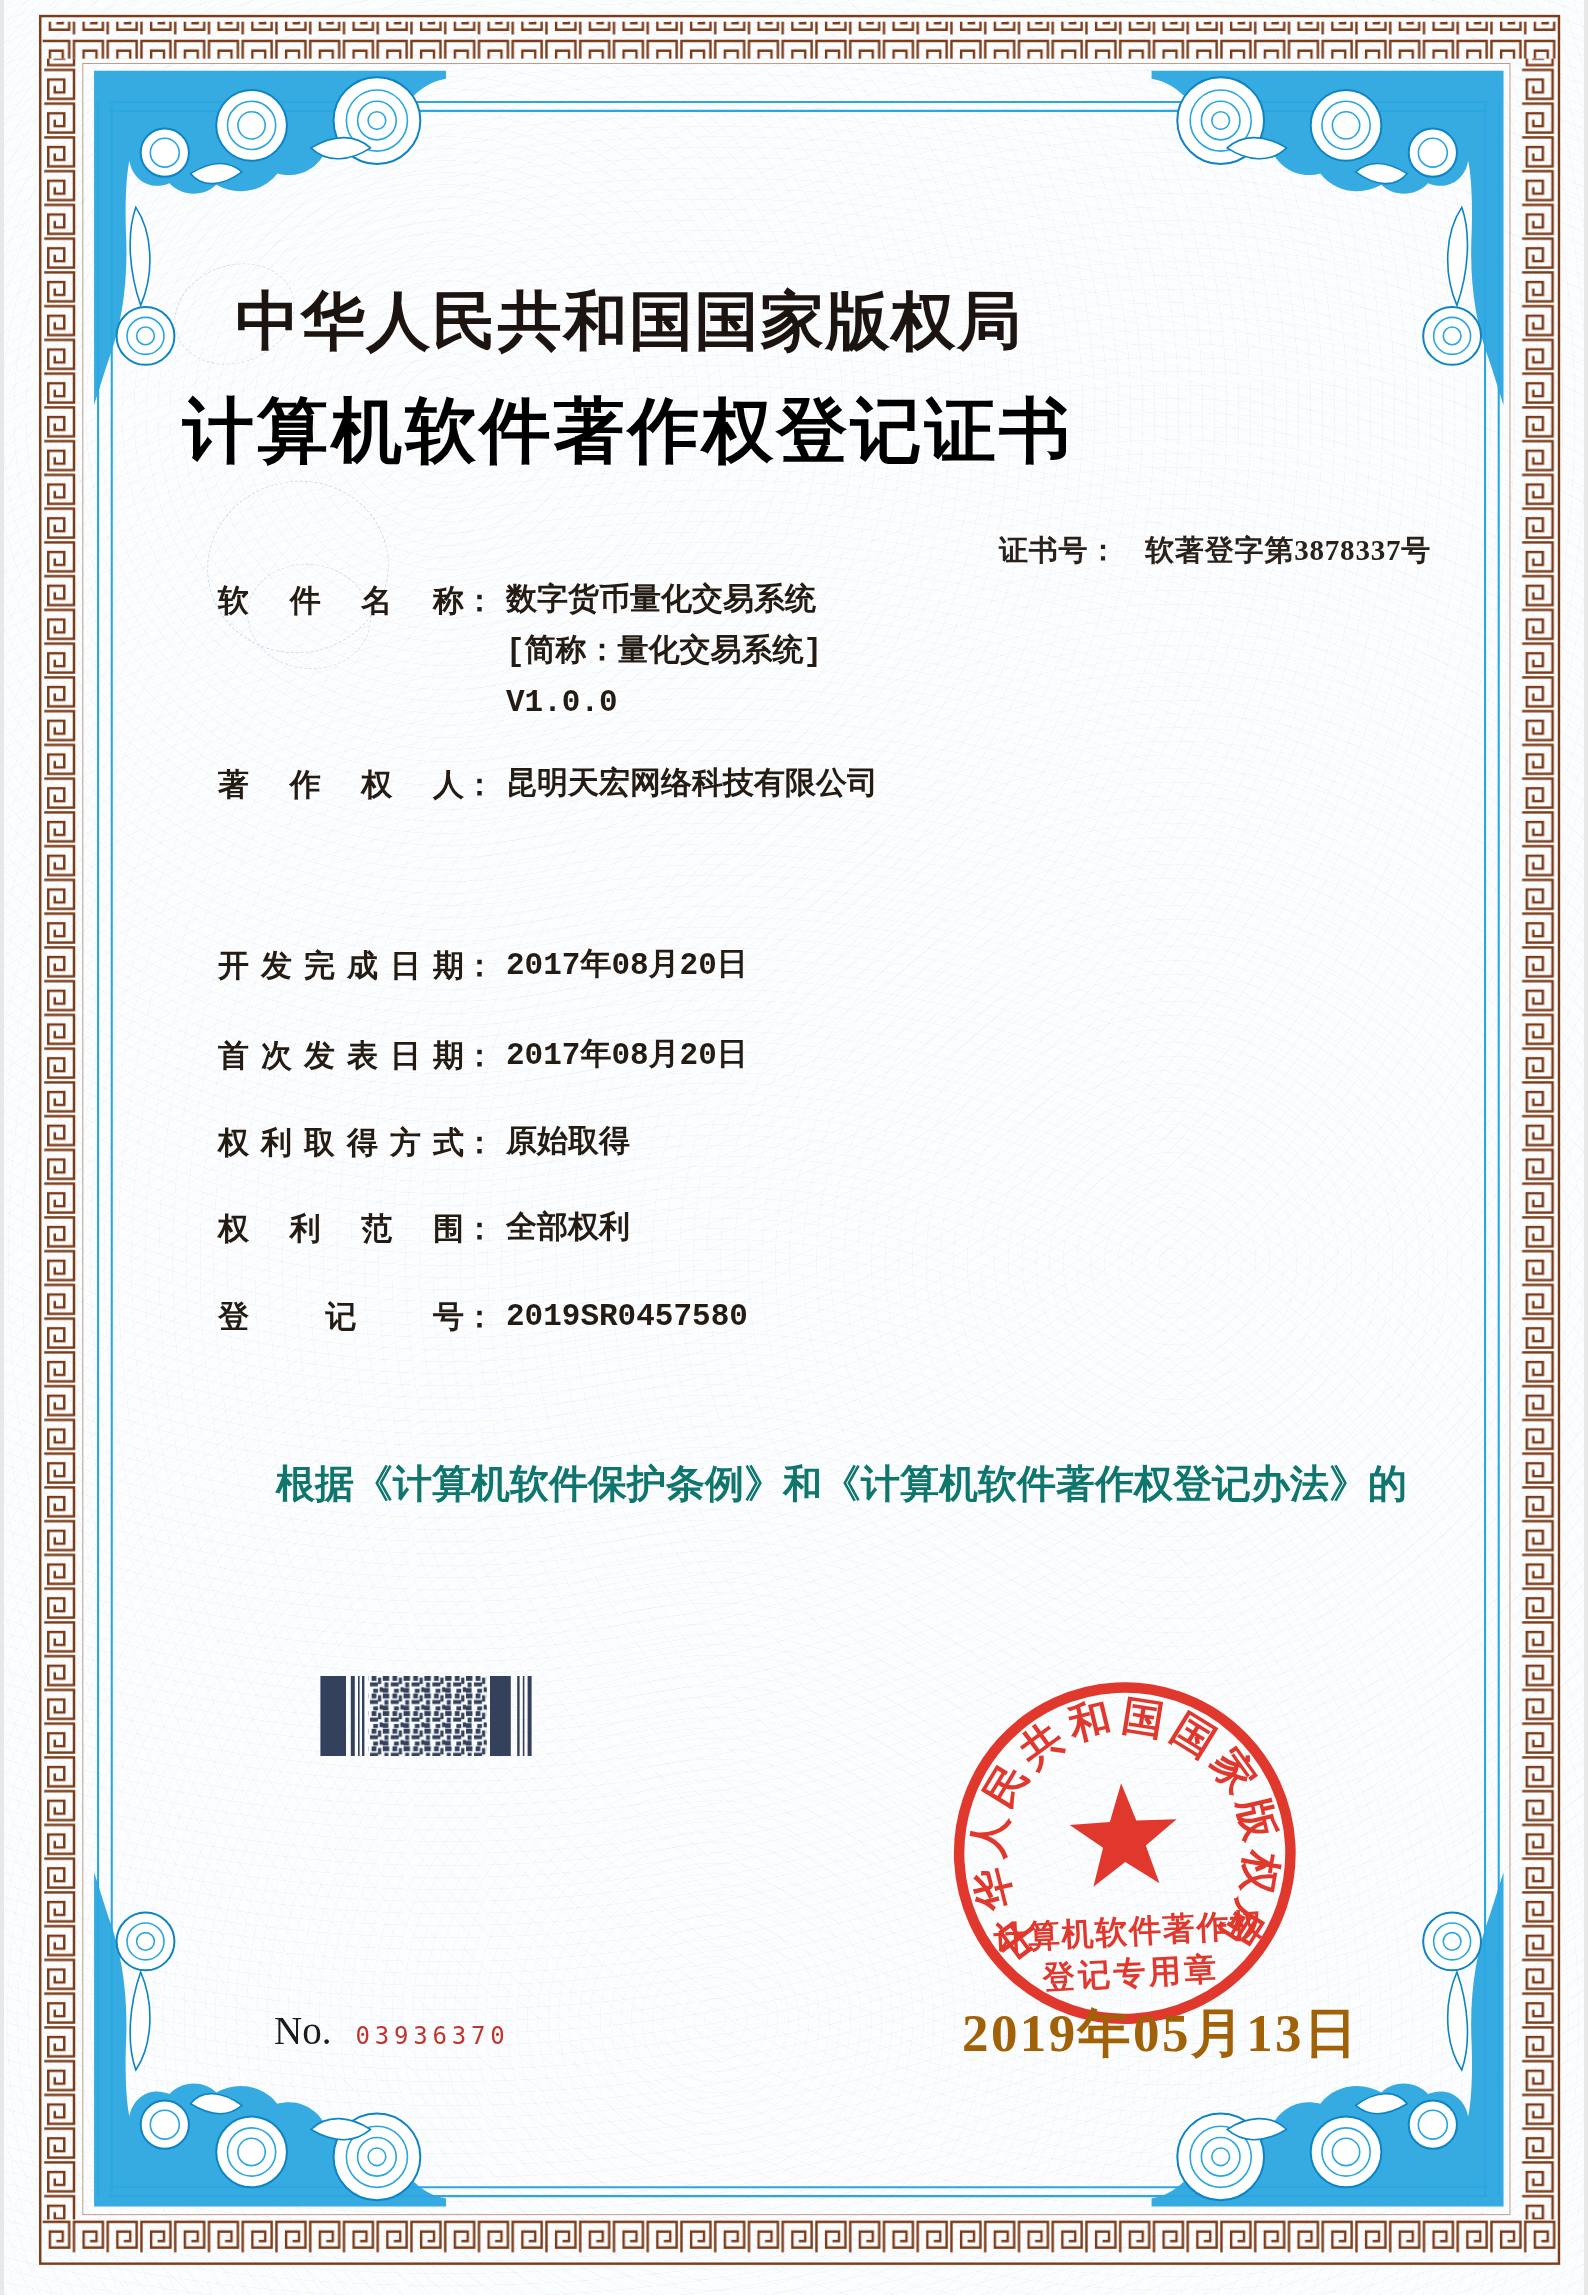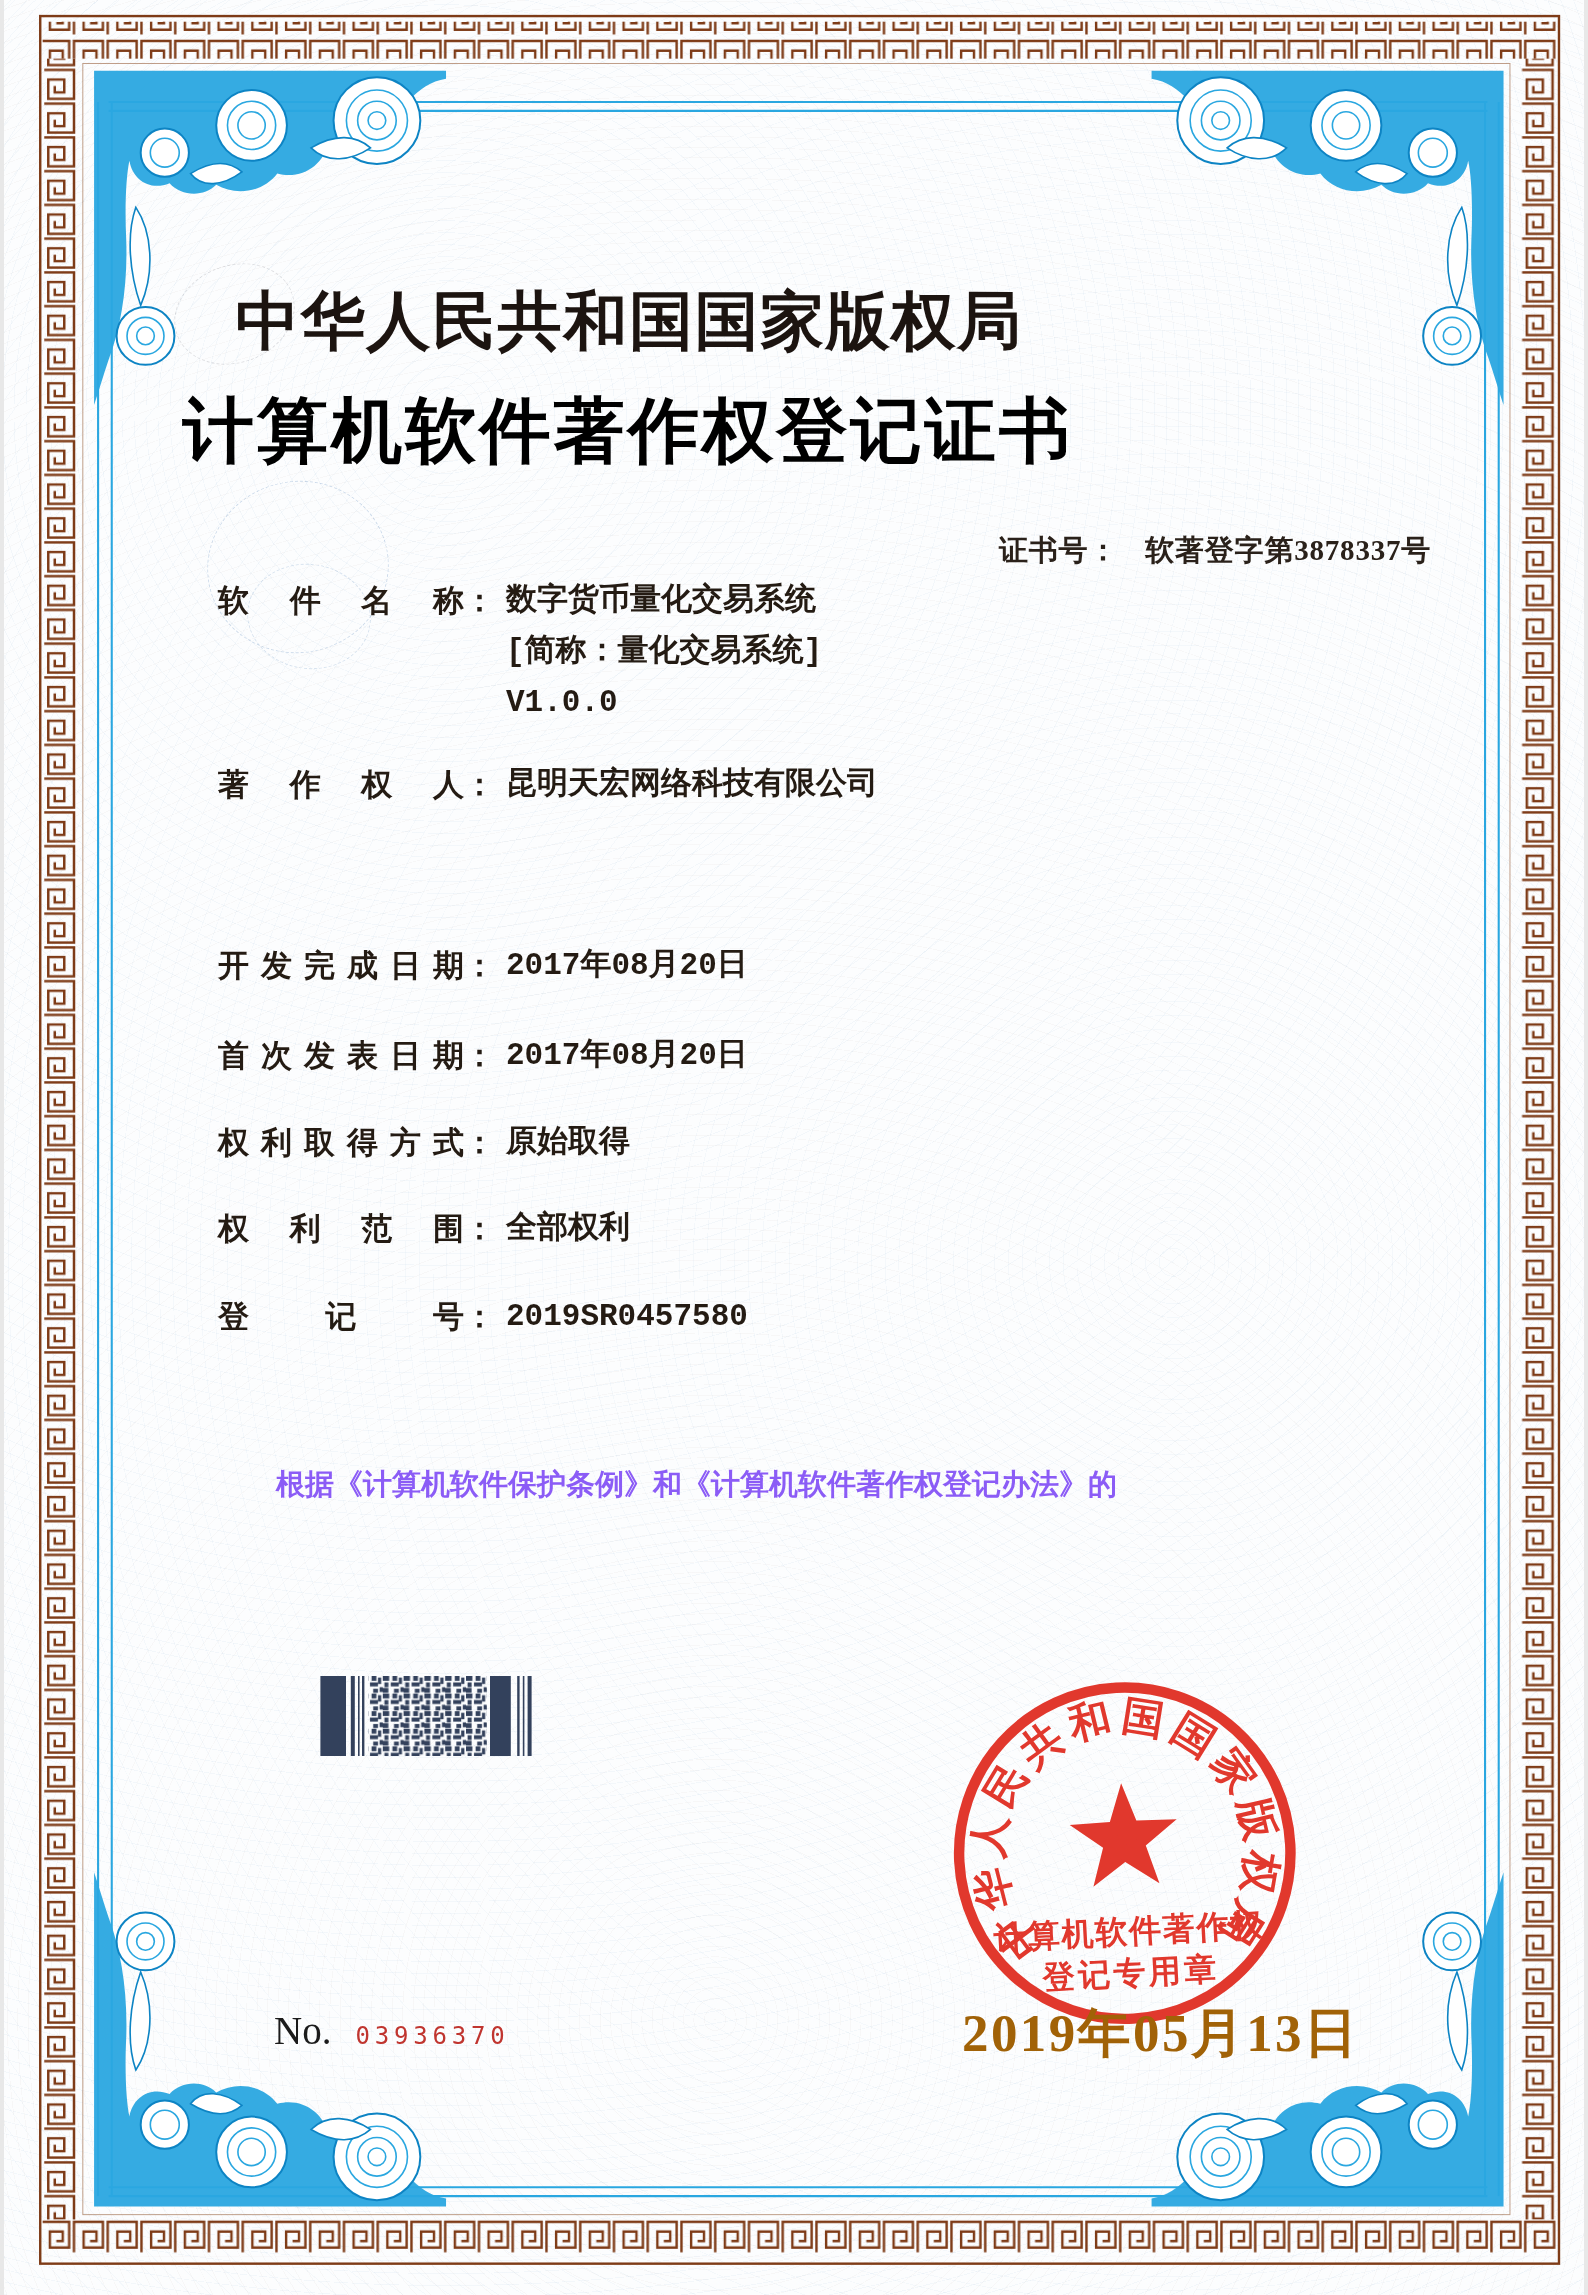--- a/index.html
+++ b/index.html
@@ -39,21 +39,21 @@
 
   .row{position:absolute;left:214px;z-index:3;display:flex;align-items:flex-start;
        font-size:31px;font-weight:600;line-height:51px;white-space:nowrap;}
   .lbl{display:inline-block;width:246px;text-align:justify;text-align-last:justify;text-justify:inter-character;}
   .colon{display:inline-block;width:42px;}
   .val{display:inline-block;}
   .val span{display:block;font-family:Liberation Mono, monospace;}
 
   .law{
     position:absolute;left:204px;top:1439px;width:1230px;z-index:3;
-    font-size:29px;font-weight:600;line-height:90px;color:#8b5cf6;
+    font-size:39px;font-weight:600;line-height:90px;color:#0f766e;
   }
   .law .l1{display:block;text-indent:68px;}
   .law .l2{display:block;}
 
   .barcode{position:absolute;left:316px;top:1676px;z-index:4;}
 
   .seal{position:absolute;left:947px;top:1669px;z-index:5;}
   .seal text{font-family:"Liberation Serif","DejaVu Serif",serif;font-weight:700;fill:#e02a1e;}
   .seal .arc{font-size:52px;letter-spacing:8px;}
   .seal .in1{font-size:40px;letter-spacing:2px;text-anchor:middle;}

